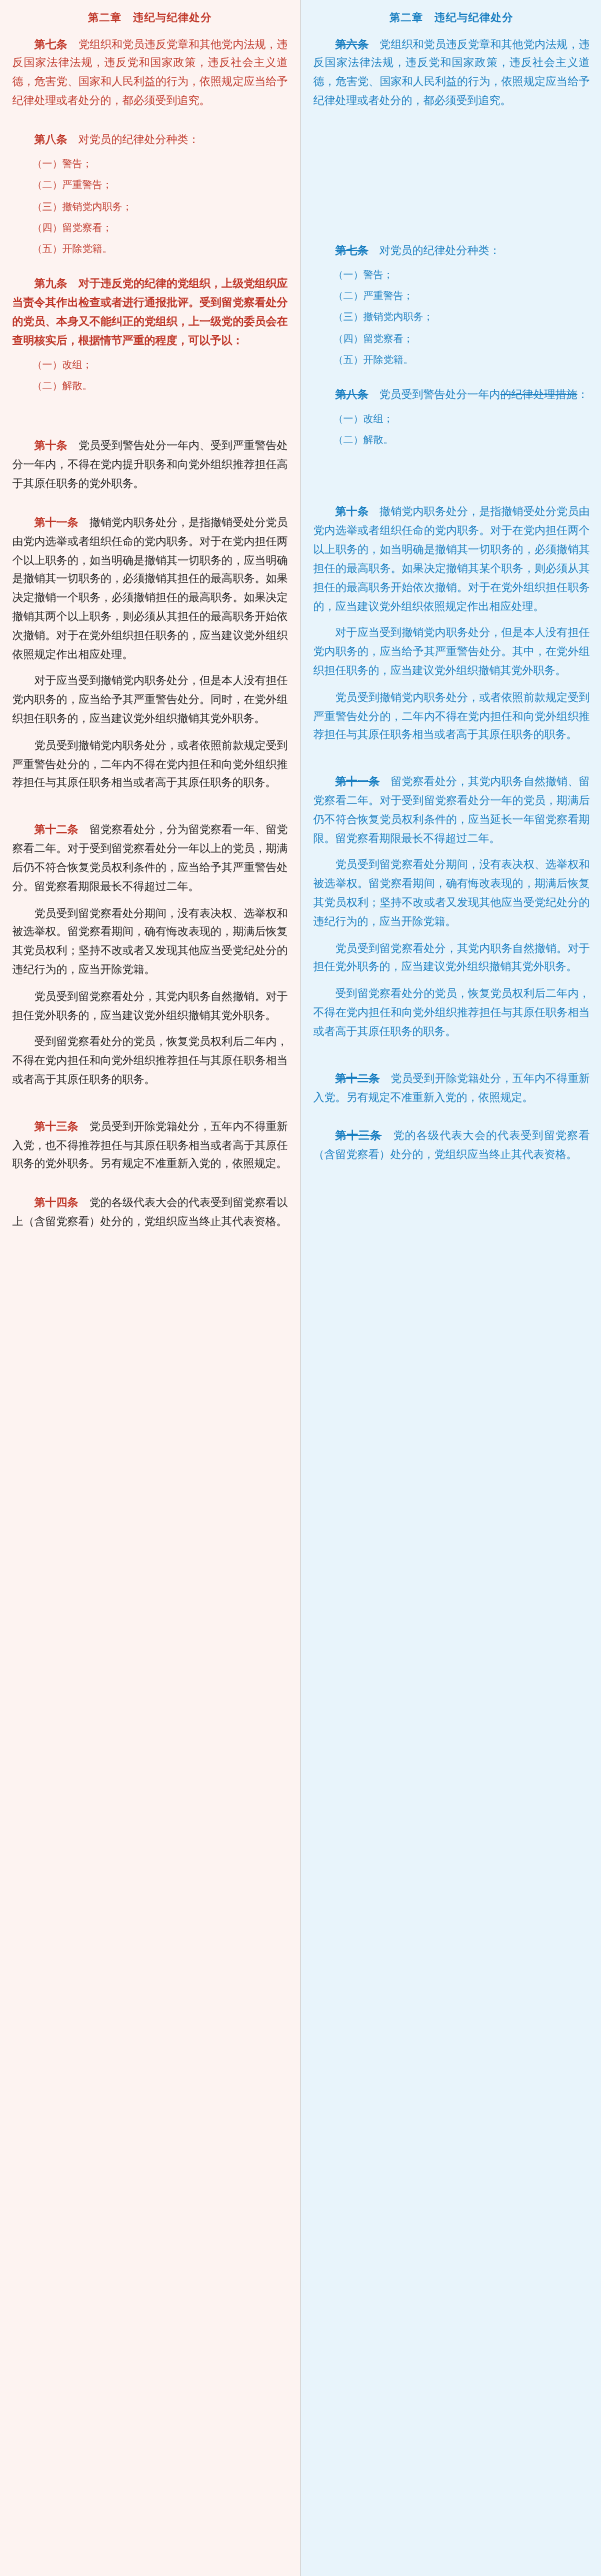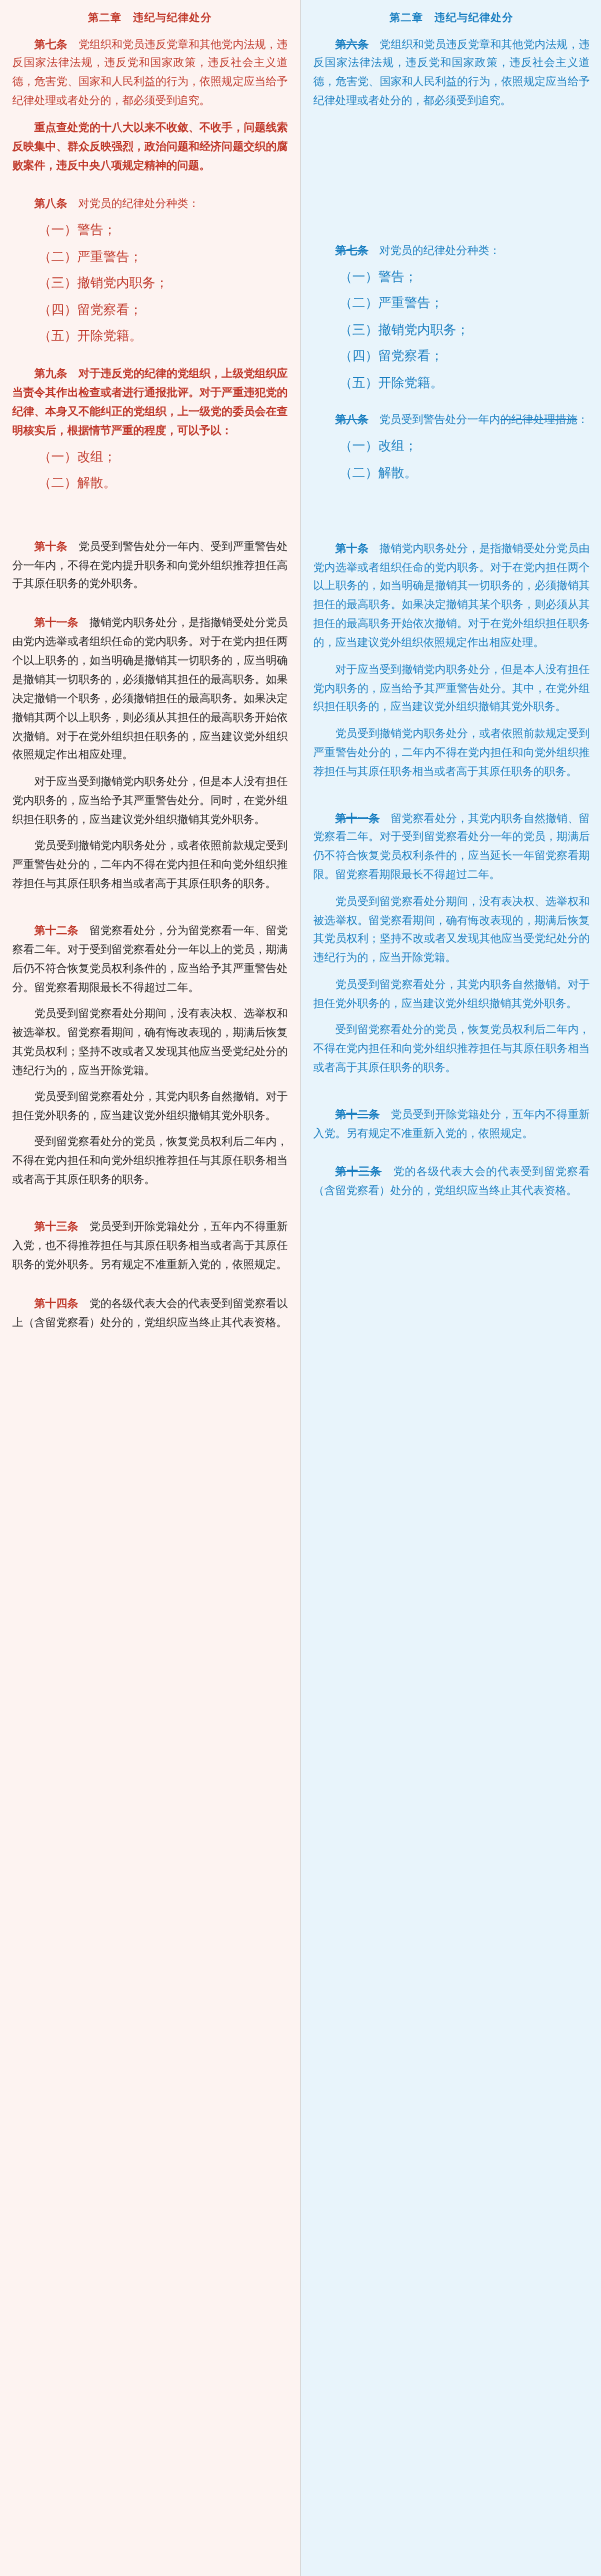--- a/index.html
+++ b/index.html
@@ -46,21 +46,21 @@
   p.para {
     margin: 0 0 7.5px 0;
     font-size: 11px;
     line-height: 1.72;
     text-indent: 2em;
     text-align: justify;
   }
   p.para.tight { margin-bottom: 6.2px; }
   p.item {
     margin: 0 0 4.1px 0;
-    font-size: 13px;
+    font-size: 10px;
     line-height: 1.72;
     text-indent: 2em;
     text-align: justify;
   }
   .red { color: #c0392b; }
   .blue { color: #1a7fc1; margin-top: 18px; }
   .black { color: #1a1a1a; }
   .bold { font-weight: bold; }
   .strike {
     text-decoration: line-through;
@@ -81,39 +81,36 @@
 
   <div class="col col-left">
     <div class="doc-title title-left">
       <span>第二章</span><span class="sp"></span><span>违纪与纪律处分</span>
     </div>
 
     <p class="para">
       <span class="art red">第七条</span><span class="red">　党组织和党员违反党章和其他党内法规，违反国家法律法规，违反党和国家政策，违反社会主义道德，危害党、国家和人民利益的行为，依照规定应当给予纪律处理或者处分的，都必须受到追究。</span>
     </p>
 
-    <p class="para">
-      <span class="red bold">重点查处党的十八大以来不收敛、不收手，问题线索反映集中、群众反映强烈，政治问题和经济问题交织的腐败案件，违反中央八项规定精神的问题。</span>
-    </p>
 
     <div class="gap-m"></div>
 
     <p class="para tight">
       <span class="art red">第八条</span><span class="red">　对党员的纪律处分种类：</span>
     </p>
     <p class="item red">（一）警告；</p>
     <p class="item red">（二）严重警告；</p>
     <p class="item red">（三）撤销党内职务；</p>
     <p class="item red">（四）留党察看；</p>
     <p class="item red">（五）开除党籍。</p>
 
     <div class="gap-m"></div>
 
     <p class="para tight">
-      <span class="art red">第九条</span><span class="red bold">　对于违反党的纪律的党组织，上级党组织应当责令其作出检查或者进行通报批评。对于严重违犯党的纪律、本身又不能纠正的党组织，上一级党的委员会在查明核实后，根据情节严重的程度，可以予以：</span>
+      <span class="art red">第九条</span><span class="red bold">　对于违反党的纪律的党组织，上级党组织应当责令其作出检查或者进行通报批评。受到留党察看处分的党员、本身又不能纠正的党组织，上一级党的委员会在查明核实后，根据情节严重的程度，可以予以：</span>
     </p>
     <p class="item red">（一）改组；</p>
     <p class="item red">（二）解散。</p>
 
     <div class="gap-xl"></div>
 
     <p class="para">
       <span class="art red">第十条</span><span class="black">　党员受到警告处分一年内、受到严重警告处分一年内，不得在党内提升职务和向党外组织推荐担任高于其原任职务的党外职务。</span>
     </p>
 

